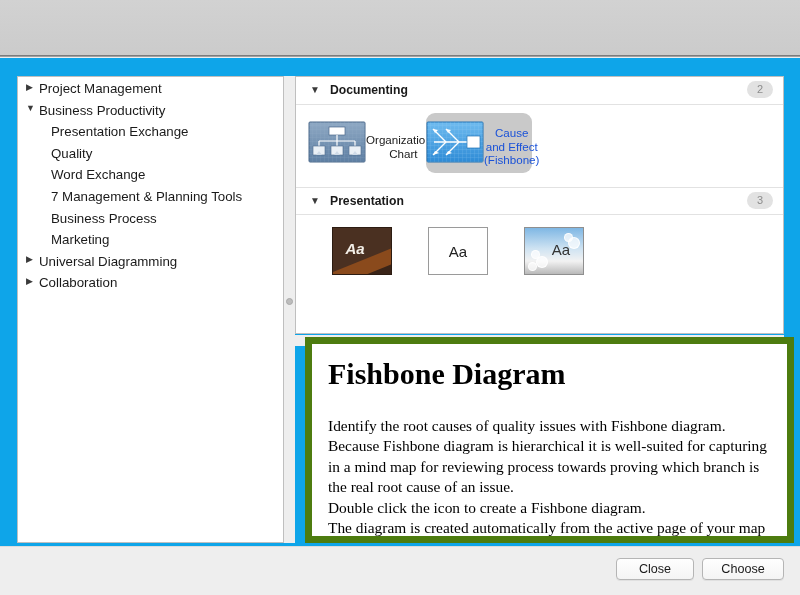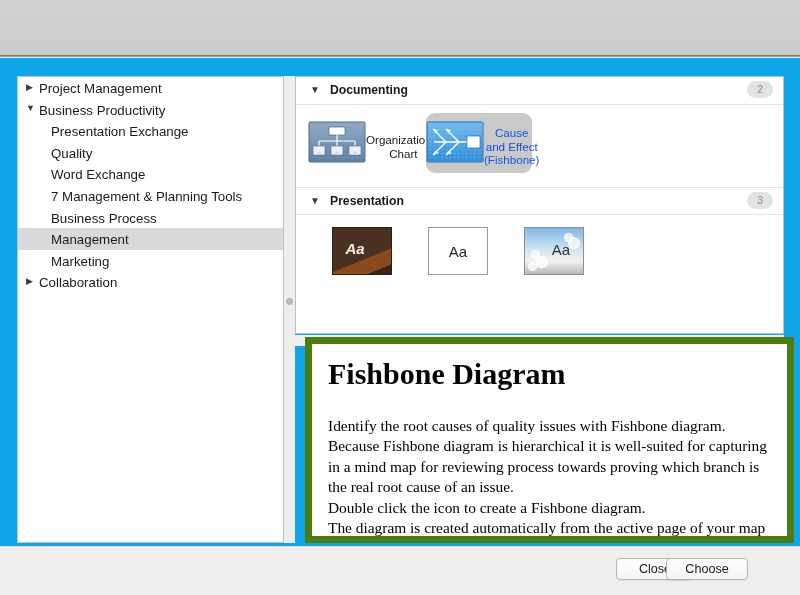--- a/index.html
+++ b/index.html
@@ -266,21 +266,21 @@
     border: 1px solid #b5b5b5;
     box-shadow: 0 1px 0 rgba(0,0,0,0.06);
     font-size: 12.6px;
     color: #1a1a1a;
     text-align: center;
     line-height: 21px;
     box-sizing: border-box;
     cursor: default;
   }
   #btn-close  { left: 616px; width: 78px; }
-  #btn-choose { left: 666px; width: 82px; }
+  #btn-choose { left: 702px; width: 82px; }
   svg { display: block; }
 </style>
 </head>
 <body>
 
 <div class="window">
 
   <div class="titlebar">
     <div class="titlebar-inner-line"></div>
   </div>
@@ -310,29 +310,29 @@
       </div>
 
       <div class="tree-row child">
         <span class="tree-label">7 Management &amp; Planning Tools</span>
       </div>
 
       <div class="tree-row child">
         <span class="tree-label">Business Process</span>
       </div>
 
-      <div class="tree-row child selected">
-        <span class="tree-label">Management</span>
-      </div>
 
 
       <div class="tree-row child">
         <span class="tree-label">Marketing</span>
       </div>
 
+      <div class="tree-row">
+        <span class="disclosure">▶</span><span class="tree-label">Universal Diagramming</span>
+      </div>
 
       <div class="tree-row">
         <span class="disclosure">▶</span><span class="tree-label">Collaboration</span>
       </div>
 
     </div>
 
     <div class="vsplit">
       <div class="knob"></div>
     </div>

